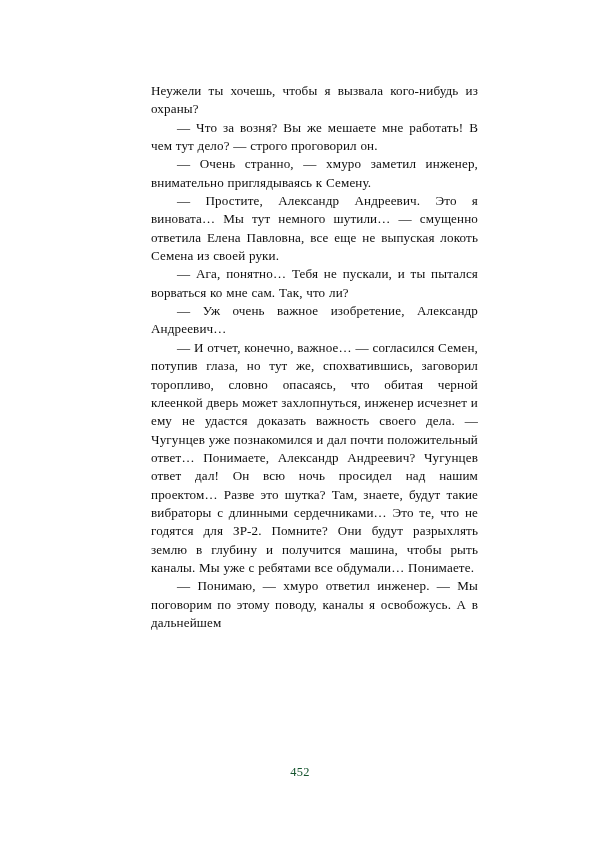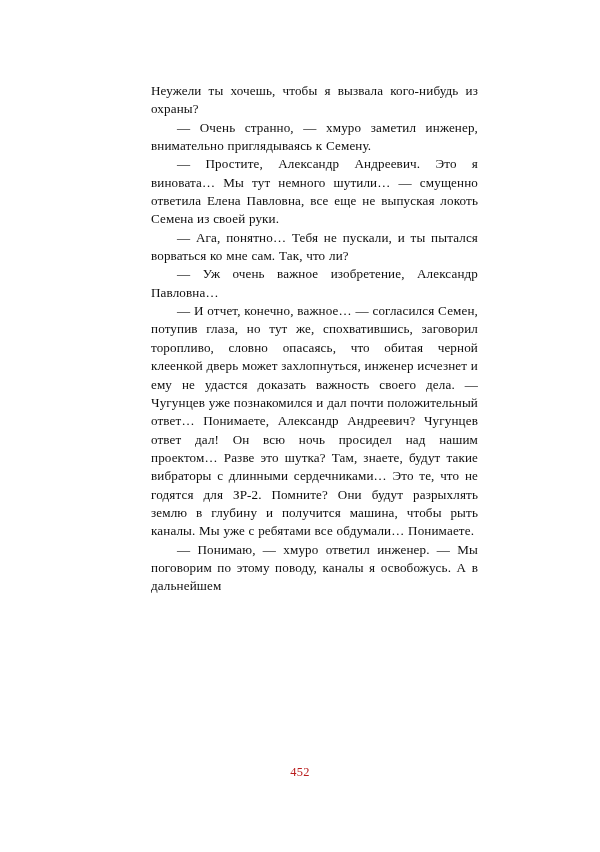--- a/index.html
+++ b/index.html
@@ -54,35 +54,36 @@
   }
 
   .folio {
     position: absolute;
     top: 764px;
     left: 0;
     width: 600px;
     text-align: center;
     font-size: 12.4px;
     line-height: 16px;
-    color: #b91c1c;
+    color: #14532d;
     font-family: "Liberation Serif", "DejaVu Serif", serif;
     letter-spacing: 0.02em;
   }
 </style>
 </head>
 <body>
 
 <div class="page">
 
   <div class="text-block">
     <p class="para cont">Неужели ты хочешь, чтобы я вызвала кого-нибудь из охраны?</p>
+    <p class="para indent">— Что за возня? Вы же мешаете мне работать! В чем тут дело? — строго проговорил он.</p>
     <p class="para indent">— Очень странно, — хмуро заметил инженер, внимательно приглядываясь к Семену.</p>
     <p class="para indent">— Простите, Александр Андреевич. Это я виновата… Мы тут немного шутили… — смущенно ответила Елена Павловна, все еще не выпуская локоть Семена из своей руки.</p>
     <p class="para indent">— Ага, понятно… Тебя не пускали, и ты пытался ворваться ко мне сам. Так, что ли?</p>
-    <p class="para indent">— Уж очень важное изобретение, Александр Павловна…</p>
+    <p class="para indent">— Уж очень важное изобретение, Александр Андреевич…</p>
     <p class="para indent">— И отчет, конечно, важное… — согласился Семен, потупив глаза, но тут же, спохватившись, заговорил торопливо, словно опасаясь, что обитая черной клеенкой дверь может захлопнуться, инженер исчезнет и ему не удастся доказать важность своего дела. — Чугунцев уже познакомился и дал почти положительный ответ… Понимаете, Александр Андреевич? Чугунцев ответ дал! Он всю ночь просидел над нашим проектом… Разве это шутка? Там, знаете, будут такие вибраторы с длинными сердечниками… Это те, что не годятся для ЗР-2. Помните? Они будут разрыхлять землю в глубину и получится машина, чтобы рыть каналы. Мы уже с ребятами все обдумали… Понимаете.</p>
     <p class="para indent">— Понимаю, — хмуро ответил инженер. — Мы поговорим по этому поводу, каналы я освобожусь. А в дальнейшем</p>
   </div>
 
   <div class="folio">452</div>
 
 </div>
 
 </body></html>

